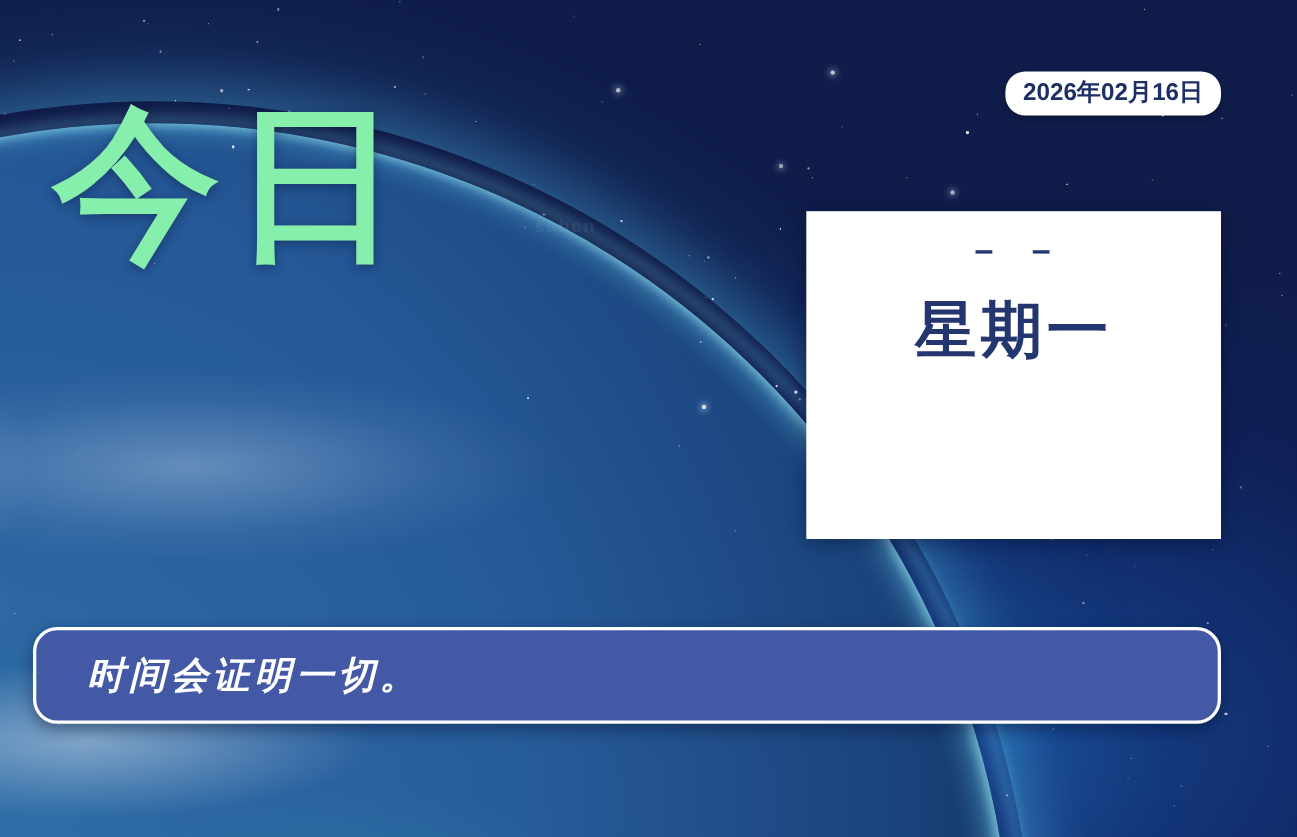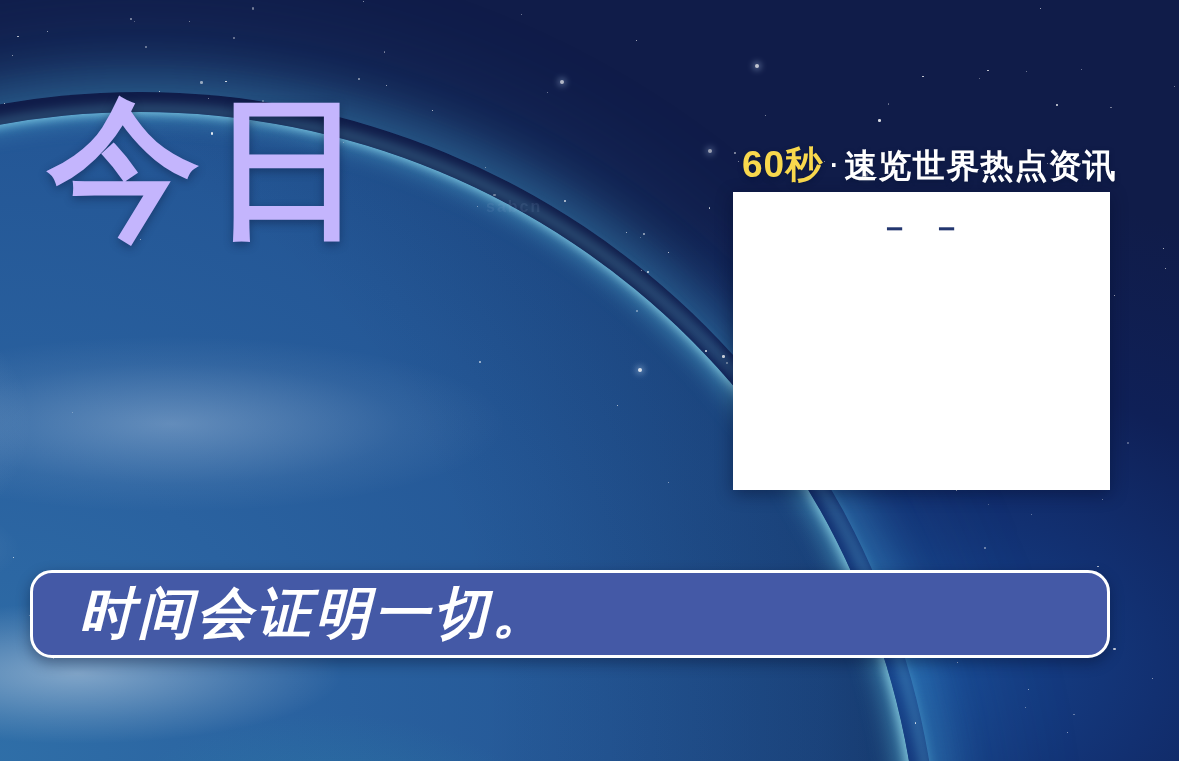--- a/index.html
+++ b/index.html
@@ -149,21 +149,21 @@
   }
   .title-line {
     font-family: "Liberation Sans", "DejaVu Sans", sans-serif;
     font-weight: 700;
     font-size: 152px;
     line-height: 0.95;
     letter-spacing: 12px;
     white-space: nowrap;
   }
   .title-line.top {
-    color: #c4b5fd;
+    color: #86efac;
     text-shadow: 0 3px 10px rgba(10,25,60,0.45);
   }
   .title-line.bottom {
     color: #f4f6fa;
     margin-top: 12px;
     text-shadow: 0 3px 12px rgba(10,25,60,0.5);
   }
 
   
   .date-pill {
@@ -267,21 +267,21 @@
     border: 3px solid #ffffff;
     border-radius: 22px;
     box-sizing: border-box;
     display: flex;
     align-items: center;
     box-shadow: 0 5px 14px rgba(4,12,40,0.4);
   }
   .quote-text {
     margin-left: 46px;
     color: #ffffff;
-    font-size: 55px;
+    font-size: 34px;
     font-weight: 700;
     font-style: italic;
     letter-spacing: 4px;
     white-space: nowrap;
   }
 </style>
 </head>
 <body>
 
 <div id="poster">
@@ -429,29 +429,28 @@
       <div class="star" style="left: 362.8px; top: 0.8px; width: 1.1px; height: 1.1px; opacity: 0.64;"></div>
       <div class="star soft" style="left: 1015.3px; top: 480.9px; width: 2.6px; height: 2.6px; opacity: 0.93;"></div>
     </div>
 
   <div class="watermark">sabcn</div>
 
   <div class="title-block">
     <div class="title-line top">今日</div>
   </div>
 
-
-  <div class="tagline">
-    <span class="secs">60秒</span><span class="dot">·</span><span class="rest">速览世界热点资讯</span>
-  </div>
+  <div class="date-pill">2026年02月16日</div>
+
 
   <div class="info-card">
     <div class="issue-row">
       <span class="dash">－</span>
       <span class="dash">－</span>
     </div>
+    <div class="weekday">星期一</div>
   </div>
 
   <div class="quote-banner">
     <div class="quote-text">时间会证明一切。</div>
   </div>
 
 </div>
 
 </body></html>

